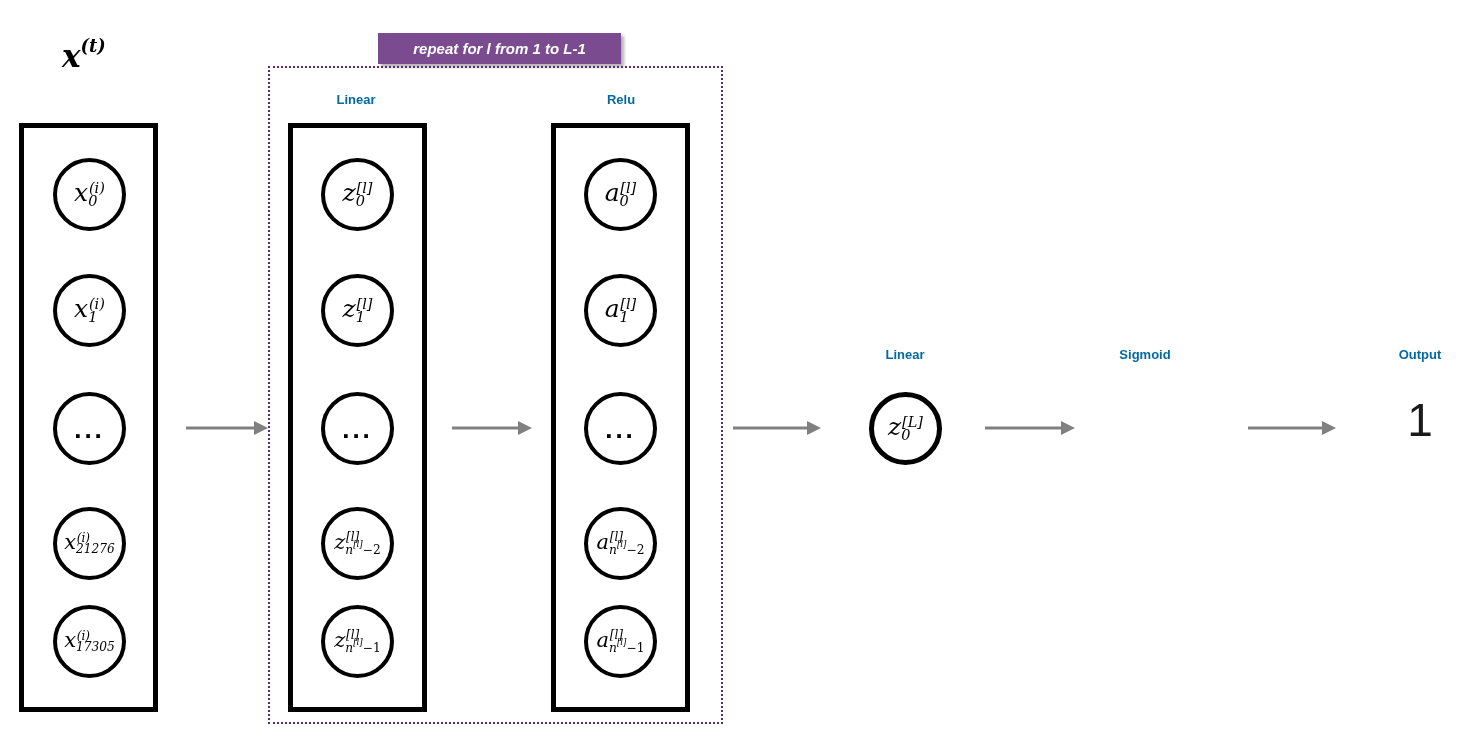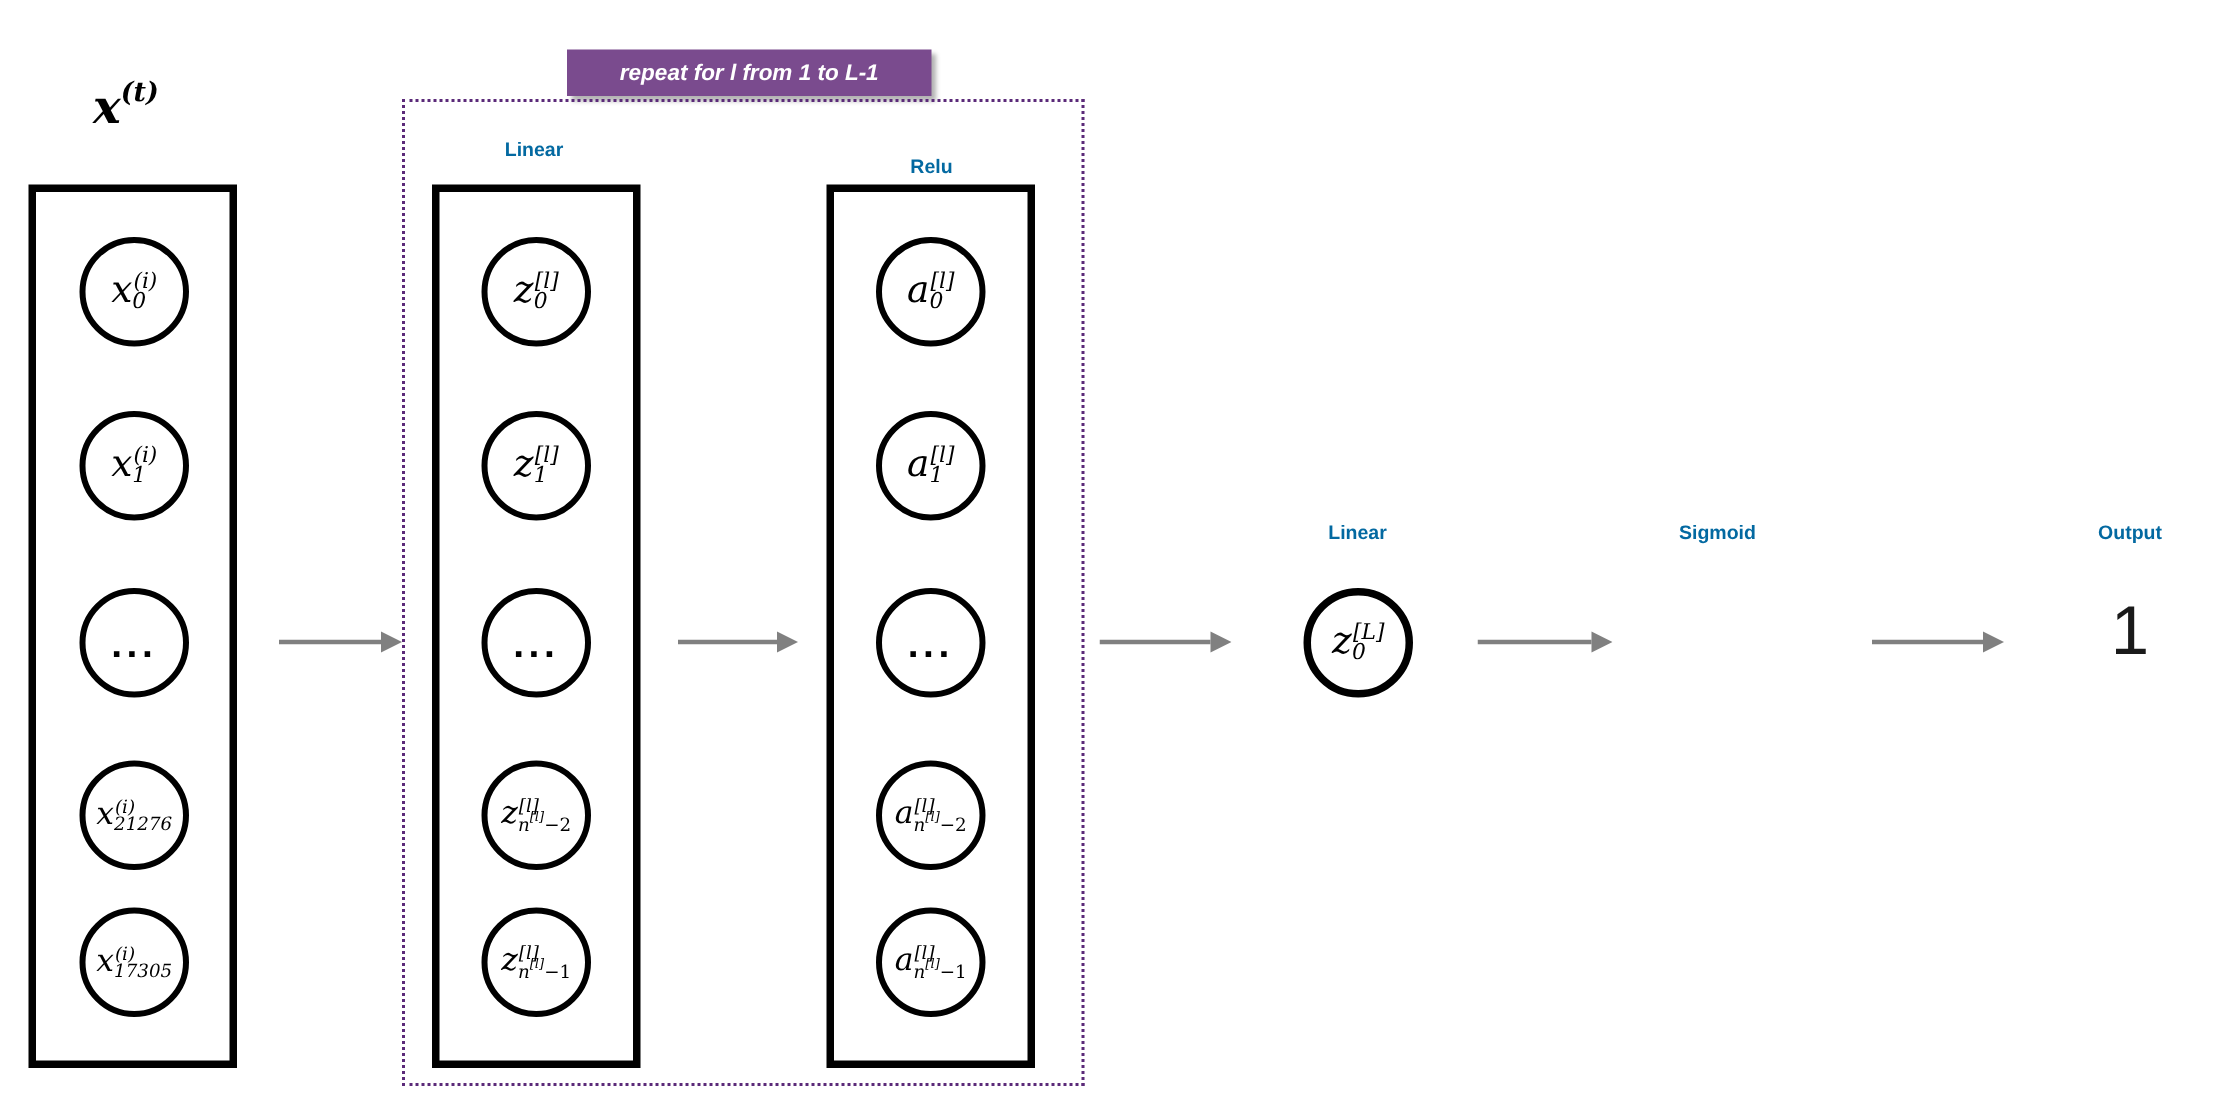--- a/index.html
+++ b/index.html
@@ -126,21 +126,20 @@
 
   
   .input-title {
     position: absolute;
     font-family: "DejaVu Serif", "Liberation Serif", serif;
     font-weight: 700;
     font-style: italic;
     font-size: 31px;
     color: #000000;
     white-space: nowrap;
-    margin-top: 16px;
   }
   .input-title .sup { font-size: 0.58em; font-weight: 700; }
 
   
   .arrow { position: absolute; }
 
   
   .scalar {
     position: absolute;
     font-family: "Liberation Sans", sans-serif;
@@ -160,21 +159,21 @@
     <span class="base">x</span><span class="sup">(t)</span>
   </div>
 
   <div class="banner" style="left:378px; top:33px; width:243px; height:31px;">
     <span>repeat for l from 1 to L-1</span>
   </div>
 
   <div class="repeat-box" style="left:268px; top:66px; width:455px; height:658px;"></div>
 
   <div class="stage-label" style="left:266px; top:92px; width:180px;">Linear</div>
-  <div class="stage-label" style="left:531px; top:92px; width:180px;margin-top:11px;">Relu</div>
+  <div class="stage-label" style="left:531px; top:92px; width:180px;">Relu</div>
   <div class="stage-label" style="left:815px; top:347px; width:180px;">Linear</div>
   <div class="stage-label" style="left:1055px; top:347px; width:180px;">Sigmoid</div>
   <div class="stage-label" style="left:1330px; top:347px; width:180px;">Output</div>
 
   <div class="col-box" style="left:19px; top:123px; width:139px; height:589px;"></div>
 
   <div class="neuron" style="left:53px; top:158px; width:73px; height:73px; font-size:25px;">
     <span class="math"><span class="base">x</span><span class="stack"><span class="s-top">(i)</span><span class="s-bot upr">0</span></span></span>
   </div>
 

